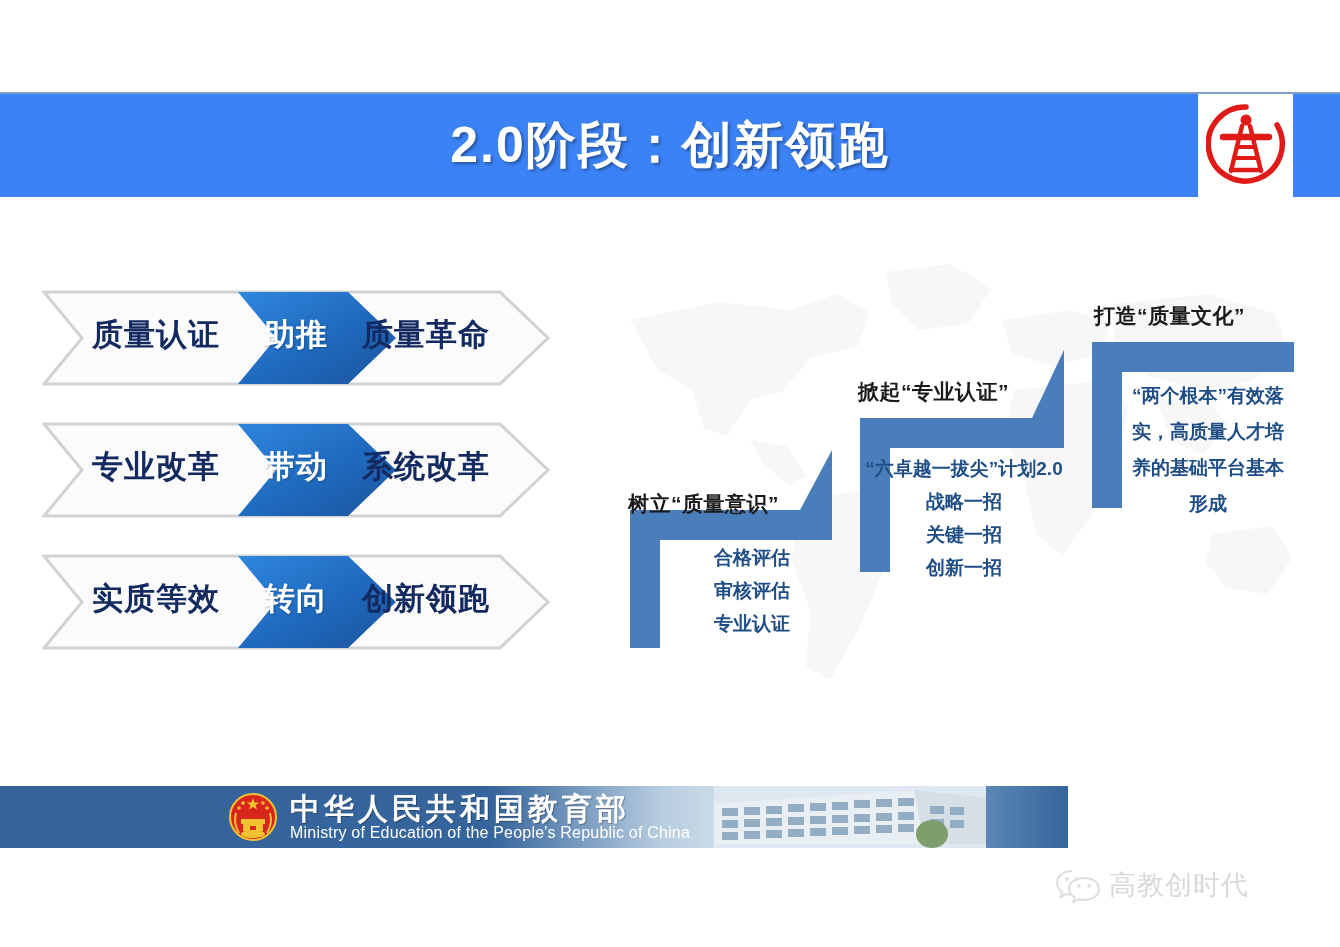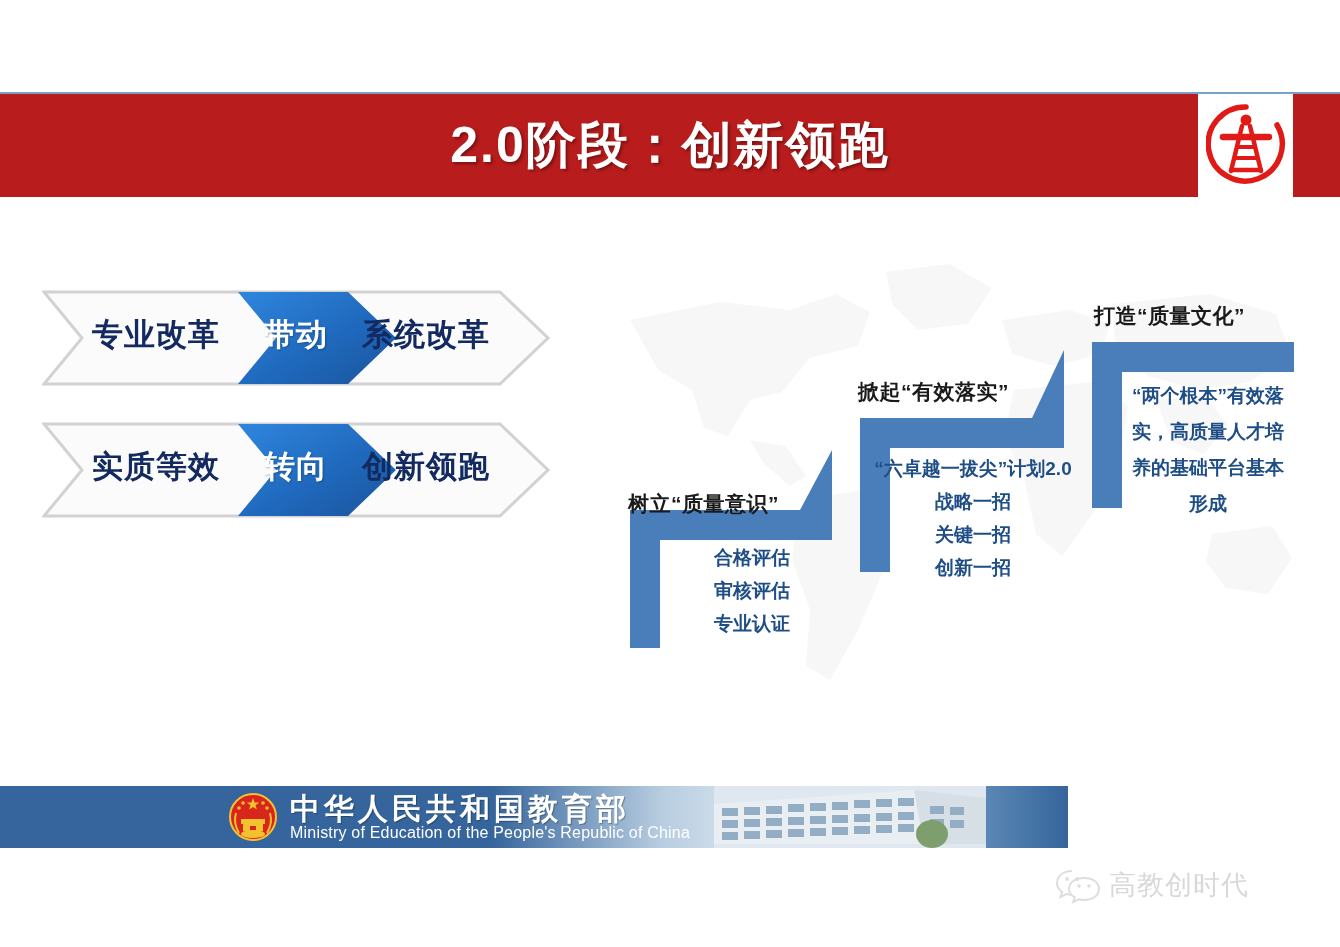--- a/index.html
+++ b/index.html
@@ -35,21 +35,21 @@
     pointer-events: none;
   }
 
   
   .header-bar {
     position: absolute;
     left: 0;
     top: 92px;
     width: 1340px;
     height: 105px;
-    background: #b91c1c;
+    background: #3b82f6;
     border-top: 2px solid #7d9fc4;
     box-sizing: border-box;
   }
   .header-title {
     position: absolute;
     left: 0;
     top: 18px;
     width: 1340px;
     text-align: center;
     color: #ffffff;
@@ -230,20 +230,36 @@
 
         <path d="M32 48 L48 48" stroke="#e01b17" stroke-width="4" stroke-linecap="round"></path>
         <path d="M29 59 L51 59" stroke="#e01b17" stroke-width="4" stroke-linecap="round"></path>
         <path d="M25 71 L55 71" stroke="#e01b17" stroke-width="4.5" stroke-linecap="round"></path>
       </svg>
     </div>
   </div>
 
   <div class="chevron-col">
 
+    <div class="chev-row">
+      <svg class="chev-outer" viewBox="0 0 510 96" xmlns="http://www.w3.org/2000/svg">
+        <defs>
+          <linearGradient id="g1" x1="0" y1="0" x2="1" y2="1">
+            <stop offset="0%" stop-color="#2f86dd"></stop>
+            <stop offset="55%" stop-color="#1f69bd"></stop>
+            <stop offset="100%" stop-color="#1b549c"></stop>
+          </linearGradient>
+        </defs>
+        <path d="M2 2 L458 2 L506 48 L458 94 L2 94 L40 48 Z" fill="#fbfbfb" stroke="#d2d2d2" stroke-width="3"></path>
+        <path d="M196 2 L306 2 L354 48 L306 94 L196 94 L234 48 Z" fill="url(#g1)"></path>
+      </svg>
+      <div class="chev-label left">质量认证</div>
+      <div class="chev-label mid">助推</div>
+      <div class="chev-label right">质量革命</div>
+    </div>
 
     <div class="chev-row">
       <svg class="chev-outer" viewBox="0 0 510 96" xmlns="http://www.w3.org/2000/svg">
         <defs>
           <linearGradient id="g2" x1="0" y1="0" x2="1" y2="1">
             <stop offset="0%" stop-color="#2f86dd"></stop>
             <stop offset="55%" stop-color="#1f69bd"></stop>
             <stop offset="100%" stop-color="#1b549c"></stop>
           </linearGradient>
         </defs>
@@ -288,22 +304,22 @@
         <div>审核评估</div>
         <div>专业认证</div>
       </div>
     </div>
 
     <div class="step" style="left:230px; top:0px;">
       <svg width="270" height="330" viewBox="0 0 270 330" xmlns="http://www.w3.org/2000/svg">
         <path d="M30 118 L234 118 L234 148 L60 148 L60 272 L30 272 Z" fill="#4a7ebb"></path>
         <path d="M202 118 L234 118 L234 50 Z" fill="#4a7ebb"></path>
       </svg>
-      <div class="step-head" style="left:28px; top:78px;">掀起“有效落实”</div>
-      <div class="step-body" style="left:33px; top:152px; width:220px;">
+      <div class="step-head" style="left:28px; top:78px;">掀起“专业认证”</div>
+      <div class="step-body" style="left:24px; top:152px; width:220px;">
         <div>“六卓越一拔尖”计划2.0</div>
         <div>战略一招</div>
         <div>关键一招</div>
         <div>创新一招</div>
       </div>
     </div>
 
     <div class="step" style="left:462px; top:0px;">
       <svg width="260" height="260" viewBox="0 0 260 260" xmlns="http://www.w3.org/2000/svg">
         <path d="M30 42 L232 42 L232 72 L60 72 L60 208 L30 208 Z" fill="#4a7ebb"></path>

